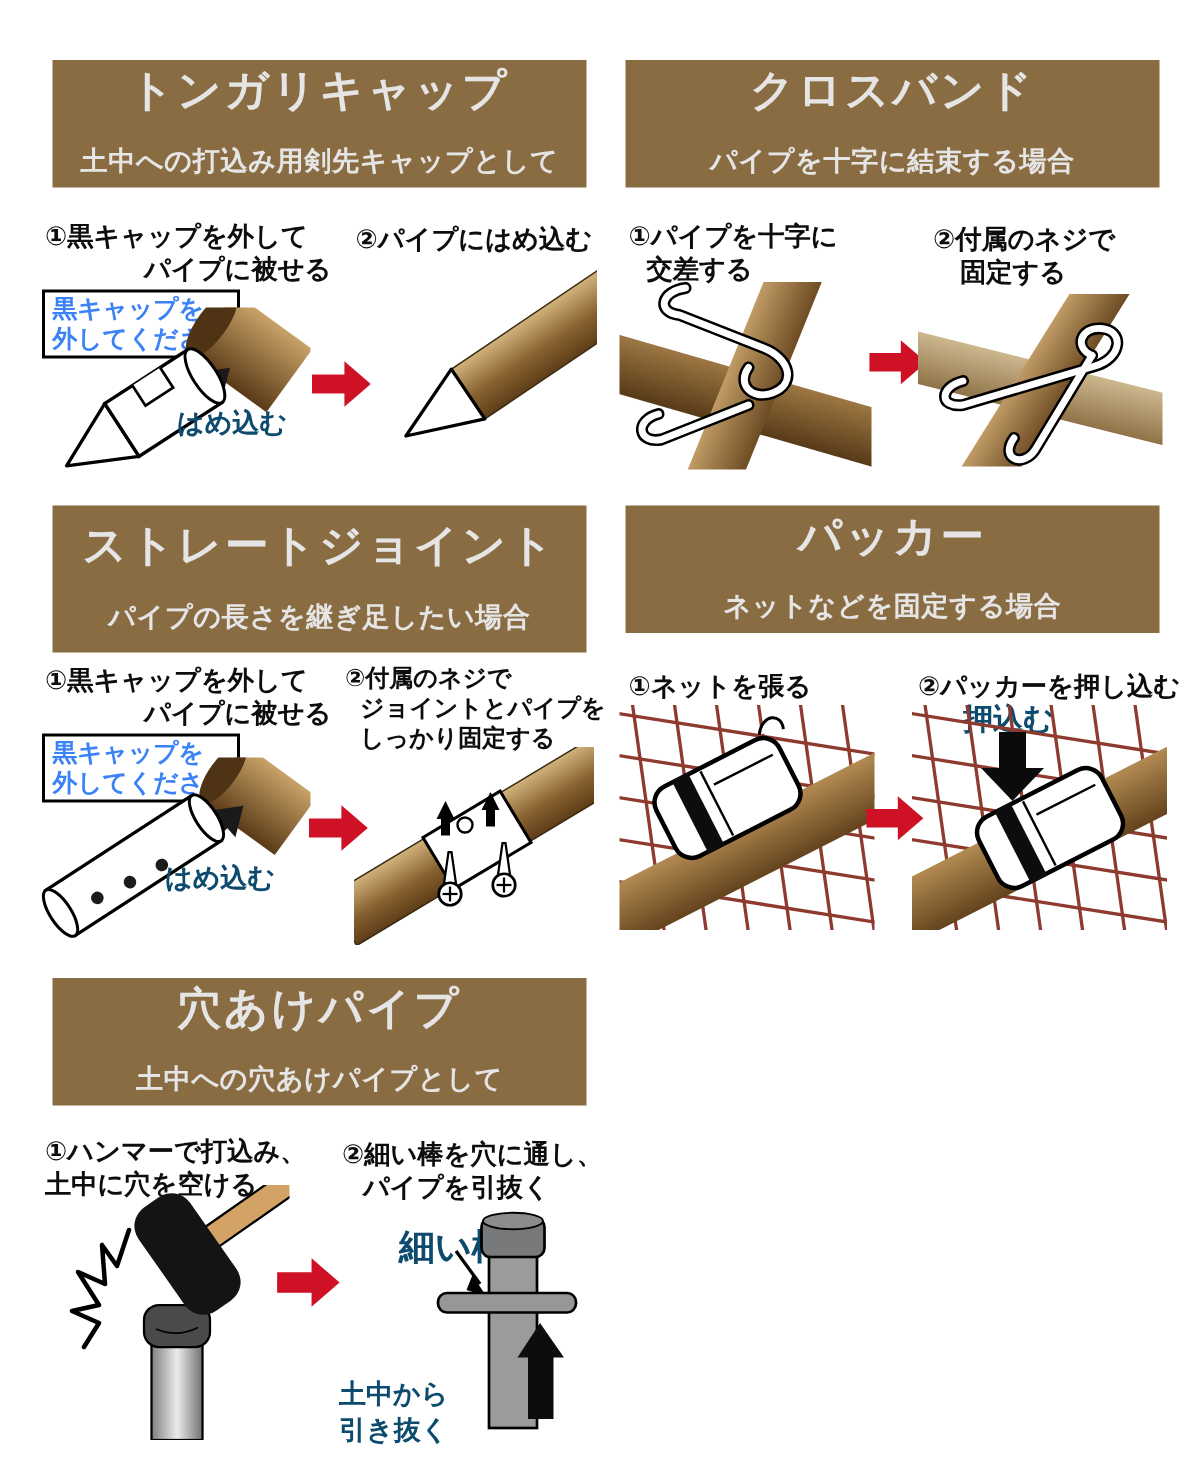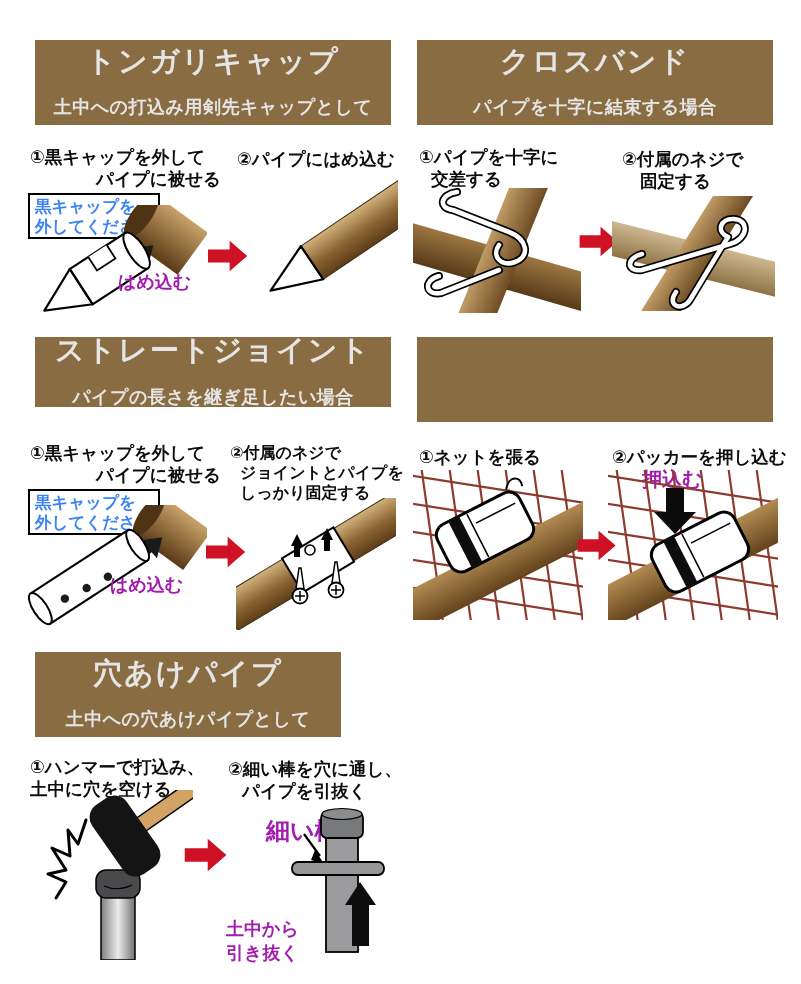--- a/index.html
+++ b/index.html
@@ -5,21 +5,21 @@
   html,body{margin:0;padding:0;background:#fff;}
   body{font-family:"Liberation Sans","DejaVu Sans",sans-serif;}
   .canvas{position:relative;width:801px;height:984px;background:#fff;overflow:hidden;}
   .abs{position:absolute;}
   .hdr{background:#8a6c42;color:#e5e5e5;display:flex;flex-direction:column;justify-content:center;align-items:center;text-align:center;}
   .hdr-title{font-size:29px;font-weight:bold;letter-spacing:2px;line-height:1.1;}
   .hdr-sub{font-size:18px;font-weight:bold;letter-spacing:.5px;margin-top:18px;}
   .step{font-weight:bold;font-size:17.5px;line-height:1.25;color:#0d0d0d;white-space:nowrap;}
   .step.small{font-size:16px;}
   .note{border:2.5px solid #000;background:#fff;font-weight:bold;font-size:16.5px;line-height:1.22;padding:1px 5px;color:#3b82f6;white-space:nowrap;}
-  .lbl{font-weight:bold;color:#a21caf;white-space:nowrap;}
+  .lbl{font-weight:bold;color:#0c4a6e;white-space:nowrap;}
   .red-arrow polygon{fill:#cf1126;}
   svg{display:block;overflow:hidden;}
   .wire-under{fill:none;stroke:#000;stroke-width:8;stroke-linecap:round;stroke-linejoin:round;}
   .wire-over{fill:none;stroke:#fff;stroke-width:4.6;stroke-linecap:round;stroke-linejoin:round;}
   .netline{stroke:#8e3a2e;stroke-width:2.2;}
 </style>
 </head>
 <body>
 
 <svg width="0" height="0" aria-hidden="true">
@@ -139,21 +139,21 @@
       <rect x="-17" y="-85" width="34" height="180" fill="url(#gMedH)"></rect>
     </g>
     <g>
       <path class="wire-under" d="M30,58 C14,62 14,76 30,74 L118,48 C136,43 138,24 122,23 C108,22 104,36 116,41"></path>
       <path class="wire-under" d="M64,96 C54,110 70,116 78,104 L116,41"></path>
       <path class="wire-over" d="M30,58 C14,62 14,76 30,74 L118,48 C136,43 138,24 122,23 C108,22 104,36 116,41"></path>
       <path class="wire-over" d="M64,96 C54,110 70,116 78,104 L116,41"></path>
     </g>
   </svg>
 
-  <div class="abs hdr" style="left:35px;top:337px;width:356px;height:70px;">
+  <div class="abs hdr" style="left:35px;top:337px;width:356px;height:98px;">
     <div class="hdr-title">ストレートジョイント</div>
     <div class="hdr-sub">パイプの長さを継ぎ足したい場合</div>
   </div>
   <div class="abs step" style="left:30px;top:443px;">
     <div>①黒キャップを外して</div>
     <div style="margin-left:66px;">パイプに被せる</div>
   </div>
   <div class="abs note" style="left:28px;top:489px;">
     <div>黒キャップを</div>
     <div>外してください</div>
@@ -204,20 +204,22 @@
     </g>
     <g transform="translate(100,92)">
       <polygon points="-4,-7 4,-7 1,-28 -1,-28" fill="#fff" stroke="#000" stroke-width="1.5"></polygon>
       <circle cx="0" cy="0" r="7.5" fill="#fff" stroke="#000" stroke-width="1.8"></circle>
       <line x1="-5" y1="0" x2="5" y2="0" stroke="#000" stroke-width="1.5"></line>
       <line x1="0" y1="-5" x2="0" y2="5" stroke="#000" stroke-width="1.5"></line>
     </g>
   </svg>
 
   <div class="abs hdr" style="left:417px;top:337px;width:356px;height:85px;">
+    <div class="hdr-title">パッカー</div>
+    <div class="hdr-sub">ネットなどを固定する場合</div>
   </div>
   <div class="abs step" style="left:419px;top:447px;">
     <div>①ネットを張る</div>
   </div>
   <div class="abs step" style="left:612px;top:447px;">
     <div>②パッカーを押し込む</div>
   </div>
   <svg class="abs" style="left:413px;top:470px;" width="170" height="150" viewBox="0 0 170 150">
     <g>
       <line class="netline" x1="8" y1="-5" x2="30" y2="152"></line>
@@ -266,21 +268,21 @@
     </g>
     <g transform="translate(92,82) rotate(-27)">
       <rect x="-46" y="-26" width="92" height="52" rx="12" fill="#fff" stroke="#000" stroke-width="3"></rect>
       <rect x="-28" y="-27" width="12" height="54" fill="#0d0d0d"></rect>
       <line x1="-8" y1="-24" x2="-8" y2="24" stroke="#000" stroke-width="1.6"></line>
       <line x1="-4" y1="-12" x2="40" y2="-12" stroke="#000" stroke-width="1.6"></line>
     </g>
     <polygon points="58,18 76,18 76,42 88,42 67,64 46,42 58,42" fill="#0b0b0b"></polygon>
   </svg>
 
-  <div class="abs hdr" style="left:35px;top:652px;width:306px;height:85px;">
+  <div class="abs hdr" style="left:35px;top:652px;width:356px;height:85px;">
     <div class="hdr-title">穴あけパイプ</div>
     <div class="hdr-sub">土中への穴あけパイプとして</div>
   </div>
   <div class="abs step" style="left:30px;top:757px;">
     <div>①ハンマーで打込み、</div>
     <div style="margin-left:0;">土中に穴を空ける</div>
   </div>
   <svg class="abs" style="left:28px;top:790px;" width="165" height="170" viewBox="0 0 165 170">
     <path d="M58,30 L50,54 L40,40 L42,66 L24,58 L38,80 L20,84 L38,92 L28,108" fill="none" stroke="#000" stroke-width="3" stroke-linecap="round" stroke-linejoin="round"></path>
     <g>

